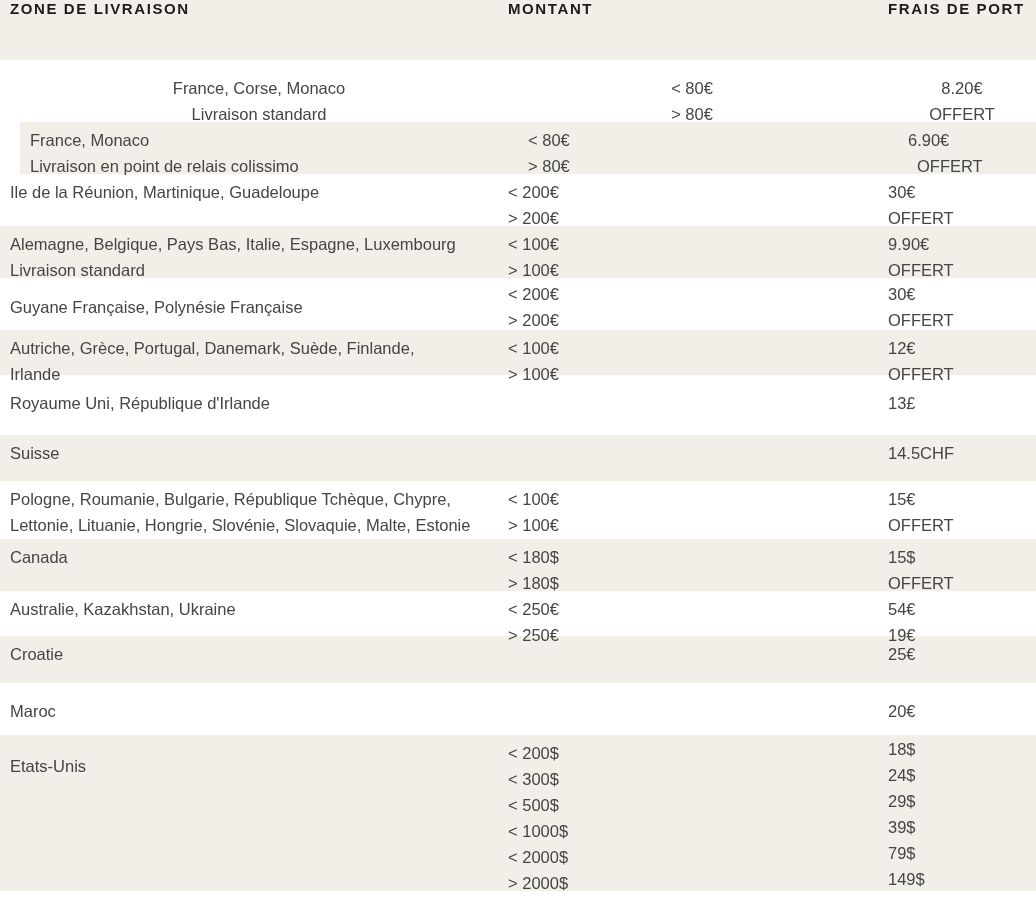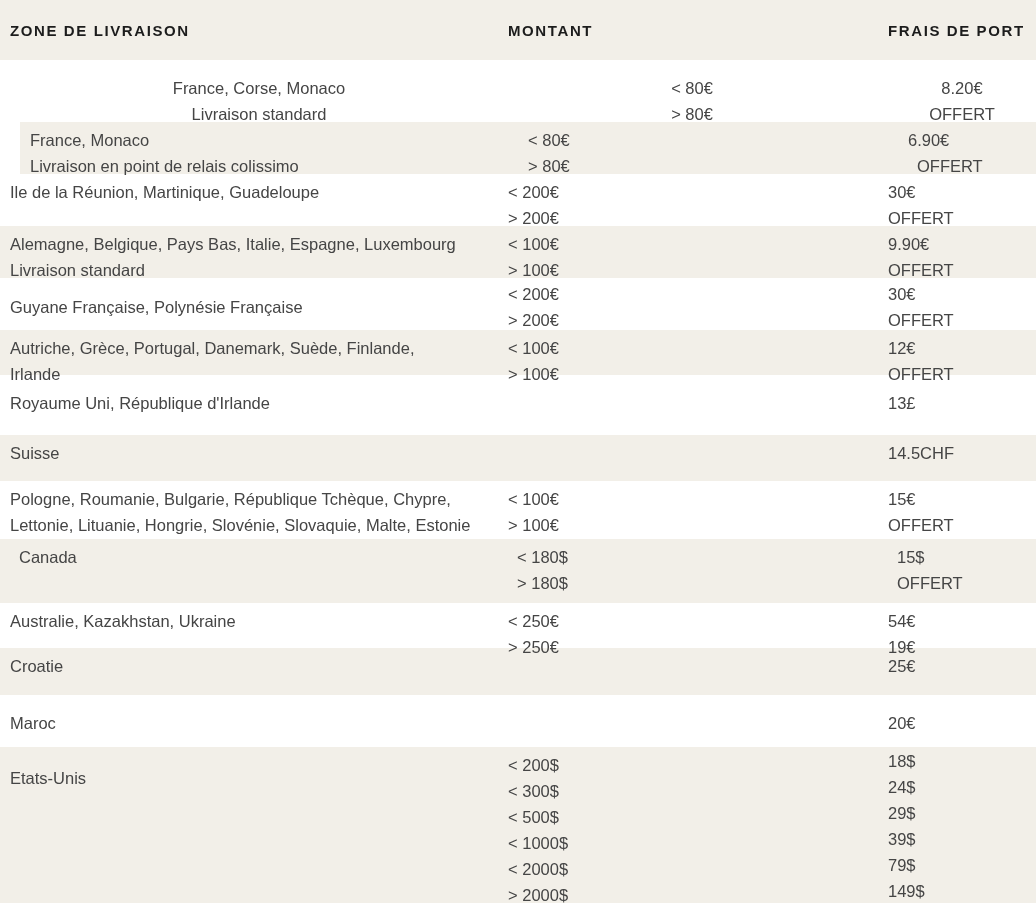--- a/index.html
+++ b/index.html
@@ -14,21 +14,20 @@
     height: 913px;
     overflow: hidden;
     font-family: "Liberation Sans", sans-serif;
     color: var(--text);
     background: var(--page-bg);
   }
   .header-row {
     height: 60px;
     background: var(--shaded);
     display: flex;
-    align-items: center;
     font-weight: bold;
     font-size: 15px;
     letter-spacing: 1.6px;
     color: var(--header-text);
   }
   .header-gap { height: 10px; background: var(--page-bg); }
   .row { display: flex; }
   .row.shaded { background: var(--shaded); }
   .cell { box-sizing: border-box; flex-shrink: 0; }
   .cell.zone   { width: 508px; padding: 5px 0 0 10px; }
@@ -168,21 +167,21 @@
         </div>
         <div class="cell montant">
           <div class="line">&lt; 100€</div>
           <div class="line">&gt; 100€</div>
         </div>
         <div class="cell frais">
           <div class="line">15€</div>
           <div class="line">OFFERT</div>
         </div>
       </div>
-      <div class="row shaded" style="height: 64px; padding-left: 9px;">
+      <div class="row shaded" style="height: 52px;">
         <div class="cell zone">
           <div class="line">Canada</div>
         </div>
         <div class="cell montant">
           <div class="line">&lt; 180$</div>
           <div class="line">&gt; 180$</div>
         </div>
         <div class="cell frais">
           <div class="line">15$</div>
           <div class="line">OFFERT</div>

